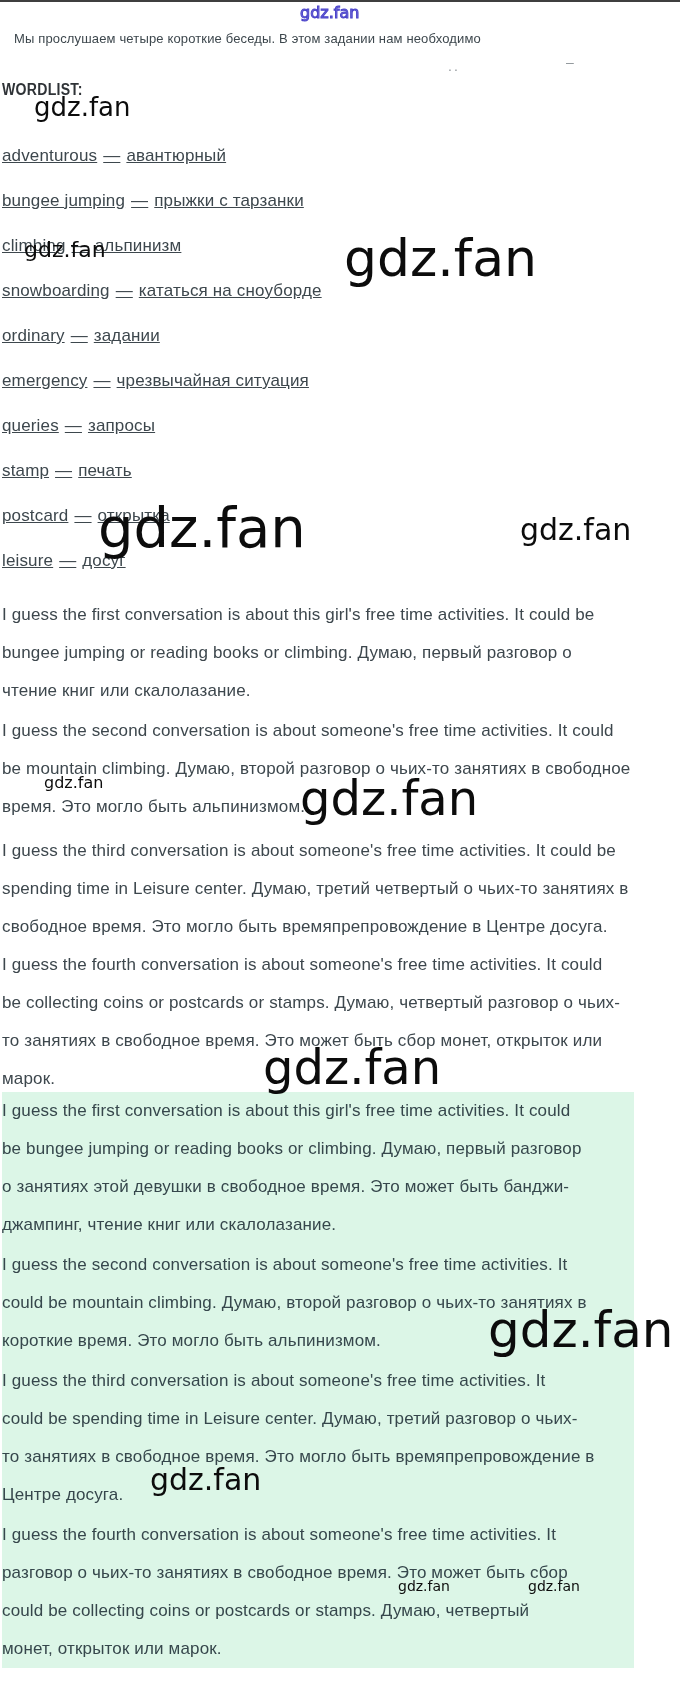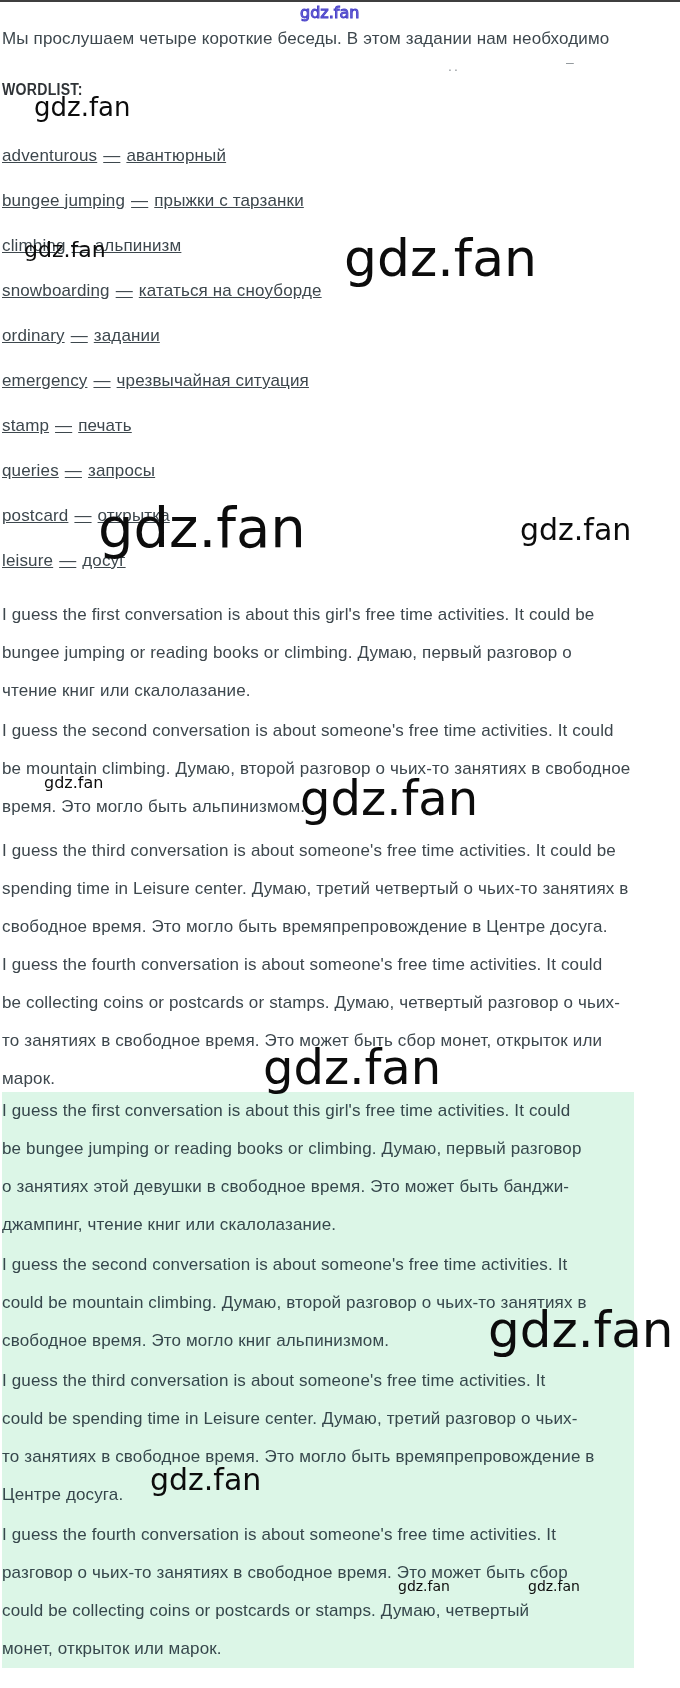--- a/index.html
+++ b/index.html
@@ -8,21 +8,21 @@
     width:680px;height:1688px;
     background:#ffffff;
     overflow:hidden;
     border-top:2px solid #3f3f3f;
     font-family:"Liberation Sans",sans-serif;
     color:#3d474d;
     box-sizing:border-box;
   }
   .content{padding-left:2px;}
   
-  .intro-line{margin-top:26px;font-size:17px;line-height:22px;letter-spacing:.15px;}
+  .intro-line{margin-top:26px;font-size:13px;line-height:22px;letter-spacing:.15px;margin-left:12px;}
   .erased-line{position:relative;height:30px;}
   .erased-mark{position:absolute;color:#949a9e;font-size:14px;}
   .erased-dots{left:446px;top:8px;letter-spacing:2px;}
   .erased-dash{left:564px;top:4px;}
   
   .wordlist-heading{font-size:16px;line-height:19px;font-weight:bold;color:#2f3337;
     transform:scaleX(.88);transform-origin:left center;letter-spacing:.3px;}
   .wordlist{margin-top:47px;text-decoration:underline;}
   .wl-item{font-size:17px;line-height:19px;margin-bottom:26px;letter-spacing:.15px;}
   .wl-sep{margin:0 6px;}
@@ -93,24 +93,24 @@
       <div class="wl-item">
         <span>snowboarding</span><span class="wl-sep">—</span><span>кататься на сноуборде</span>
       </div>
       <div class="wl-item">
         <span>ordinary</span><span class="wl-sep">—</span><span>задании</span>
       </div>
       <div class="wl-item">
         <span>emergency</span><span class="wl-sep">—</span><span>чрезвычайная ситуация</span>
       </div>
       <div class="wl-item">
-        <span>stamp</span><span class="wl-sep">—</span><span>печать</span>
+        <span>queries</span><span class="wl-sep">—</span><span>запросы</span>
       </div>
       <div class="wl-item">
-        <span>queries</span><span class="wl-sep">—</span><span>запросы</span>
+        <span>stamp</span><span class="wl-sep">—</span><span>печать</span>
       </div>
       <div class="wl-item">
         <span>postcard</span><span class="wl-sep">—</span><span>открытка</span>
       </div>
       <div class="wl-item">
         <span>leisure</span><span class="wl-sep">—</span><span>досуг</span>
       </div>
     </div>
 
     <div class="answers">
@@ -140,21 +140,21 @@
     <div class="hl-block" style="background: rgb(220, 246, 231);">
       <div class="para">
         <div class="ln">I guess the first conversation is about this girl's free time activities. It could</div>
         <div class="ln">be bungee jumping or reading books or climbing. Думаю, первый разговор</div>
         <div class="ln">о занятиях этой девушки в свободное время. Это может быть банджи-</div>
         <div class="ln">джампинг, чтение книг или скалолазание.</div>
       </div>
       <div class="para">
         <div class="ln">I guess the second conversation is about someone's free time activities. It</div>
         <div class="ln">could be mountain climbing. Думаю, второй разговор о чьих-то занятиях в</div>
-        <div class="ln">свободное время. Это могло книг альпинизмом.</div>
+        <div class="ln">короткие время. Это могло быть альпинизмом.</div>
       </div>
       <div class="para">
         <div class="ln">I guess the third conversation is about someone's free time activities. It</div>
         <div class="ln">could be spending time in Leisure center. Думаю, третий разговор о чьих-</div>
         <div class="ln">то занятиях в свободное время. Это могло быть времяпрепровождение в</div>
         <div class="ln">Центре досуга.</div>
       </div>
       <div class="para">
         <div class="ln">I guess the fourth conversation is about someone's free time activities. It</div>
         <div class="ln">разговор о чьих-то занятиях в свободное время. Это может быть сбор</div>

